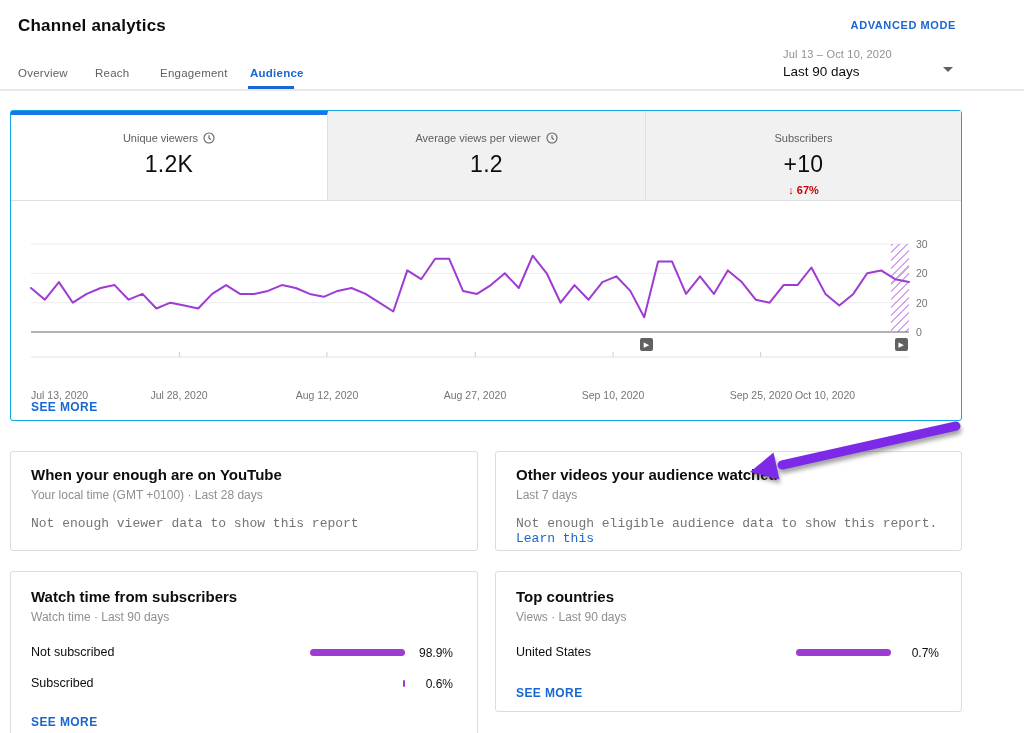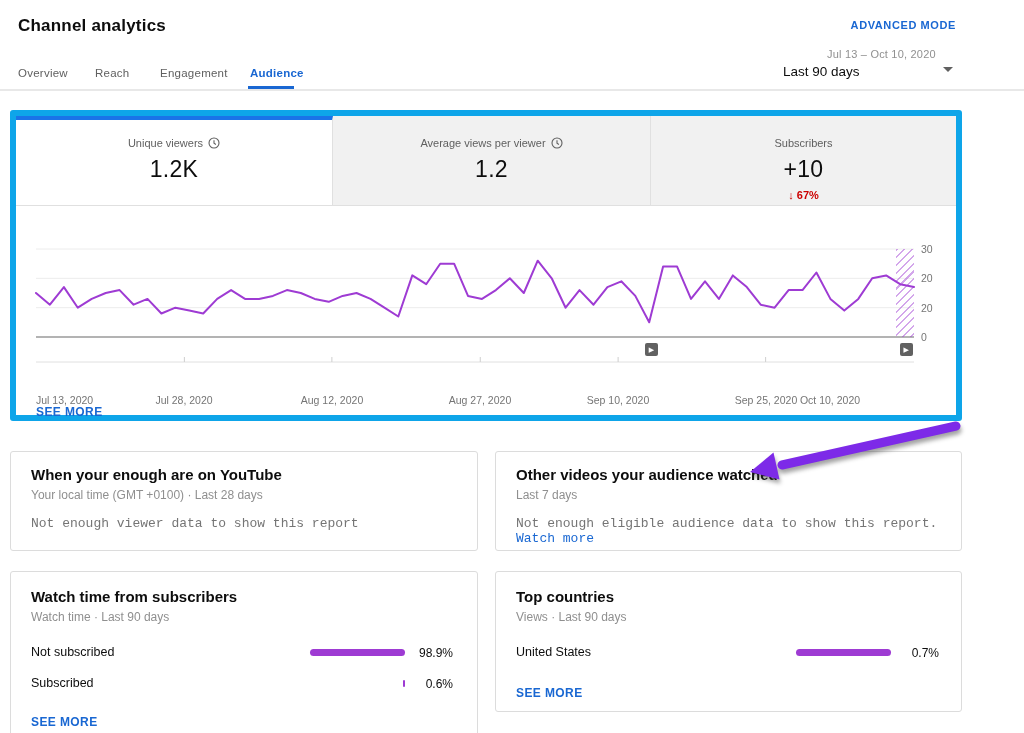--- a/index.html
+++ b/index.html
@@ -5,34 +5,34 @@
   * { margin:0; padding:0; box-sizing:border-box; }
   body { background:#fff; }
   .page { position:relative; width:1024px; height:733px; overflow:hidden; background:#fff;
           font-family:"Liberation Sans","DejaVu Sans",sans-serif; color:#0d0d0d; }
 
   
   .hdr-title { position:absolute; left:18px; top:16px; font-size:17px; font-weight:700; letter-spacing:.2px; }
   .adv { position:absolute; right:68px; top:19px; font-size:11px; font-weight:700; color:#1967d2;
          letter-spacing:.6px; cursor:pointer; text-decoration:none; }
   .daterange { position:absolute; left:783px; top:48px; width:172px; height:36px; cursor:pointer; }
-  .dr-sub { font-size:11px; color:#909090; letter-spacing:.2px;margin-left:44px; }
+  .dr-sub { font-size:11px; color:#909090; letter-spacing:.2px; }
   .dr-main { font-size:13.5px; color:#0d0d0d; margin-top:4px; }
   .caret { position:absolute; right:2px; top:19px; width:0; height:0;
            border-left:5px solid transparent; border-right:5px solid transparent; border-top:5px solid #606060; }
 
   .tabs { position:absolute; left:0; top:64px; width:100%; height:26px; }
   .tab { position:absolute; top:3px; font-size:11.5px; color:#606060; letter-spacing:.25px; cursor:pointer; }
   .tab.active { color:#1967d2; font-weight:700; }
   .tab-underline { position:absolute; left:248px; top:86px; width:46px; height:3px; background:#1967d2; }
   .hdr-divider { position:absolute; left:0; top:89px; width:1024px; height:2px; background:#e8e8e8; }
 
   
   .topcard { position:absolute; left:10px; top:110px; width:952px; height:311px;
-             border:6px solid #0ea5e9; border-radius:3px; background:#fff; }
+             border:1px solid #0ea5e9; border-radius:3px; background:#fff; }
   .mstrip { position:absolute; left:0; top:0; width:100%; height:90px; border-bottom:1px solid #e0e0e0; display:flex; }
   .mcard { position:relative; height:100%; text-align:center; padding-top:17px; cursor:pointer;
            background:#f1f1f1; border-right:1px solid #e0e0e0; }
   .mcard:last-child { border-right:none; }
   .mcard.active { background:#fff; border-top:4px solid #1a73e8; padding-top:13px; }
   .mcard.c1 { width:317px; } .mcard.c2 { width:318px; } .mcard.c3 { flex:1; }
   .mlabel { font-size:11px; color:#606060; display:inline-flex; align-items:center; gap:5px; }
   .mvalue { font-size:23px; color:#0d0d0d; margin-top:5px; letter-spacing:.3px; }
   .mdelta { font-size:11px; color:#cc0000; margin-top:6px; font-weight:700; }
   .clock { width:12px; height:12px; display:inline-block; }
@@ -167,21 +167,21 @@
 
   <div class="rcard card-a">
     <div class="rc-title">When your enough are on YouTube</div>
     <div class="rc-sub">Your local time (GMT +0100) · Last 28 days</div>
     <div class="rc-body">Not enough viewer data to show this report</div>
   </div>
 
   <div class="rcard card-b">
     <div class="rc-title">Other videos your audience watched</div>
     <div class="rc-sub">Last 7 days</div>
-    <div class="rc-body"><span>Not enough eligible audience data to show this report. </span><span class="rc-link">Watch more</span></div>
+    <div class="rc-body"><span>Not enough eligible audience data to show this report. </span><span class="rc-link">Learn this</span></div>
   </div>
 
   <div class="rcard card-c">
     <div class="rc-title">Watch time from subscribers</div>
     <div class="rc-sub">Watch time · Last 90 days</div>
     <div class="brow" style="top:73px">
       <span class="blab">Not subscribed</span>
       <div class="bwrap">
           <div class="bar" style="width: 95px;"></div>
         </div>

